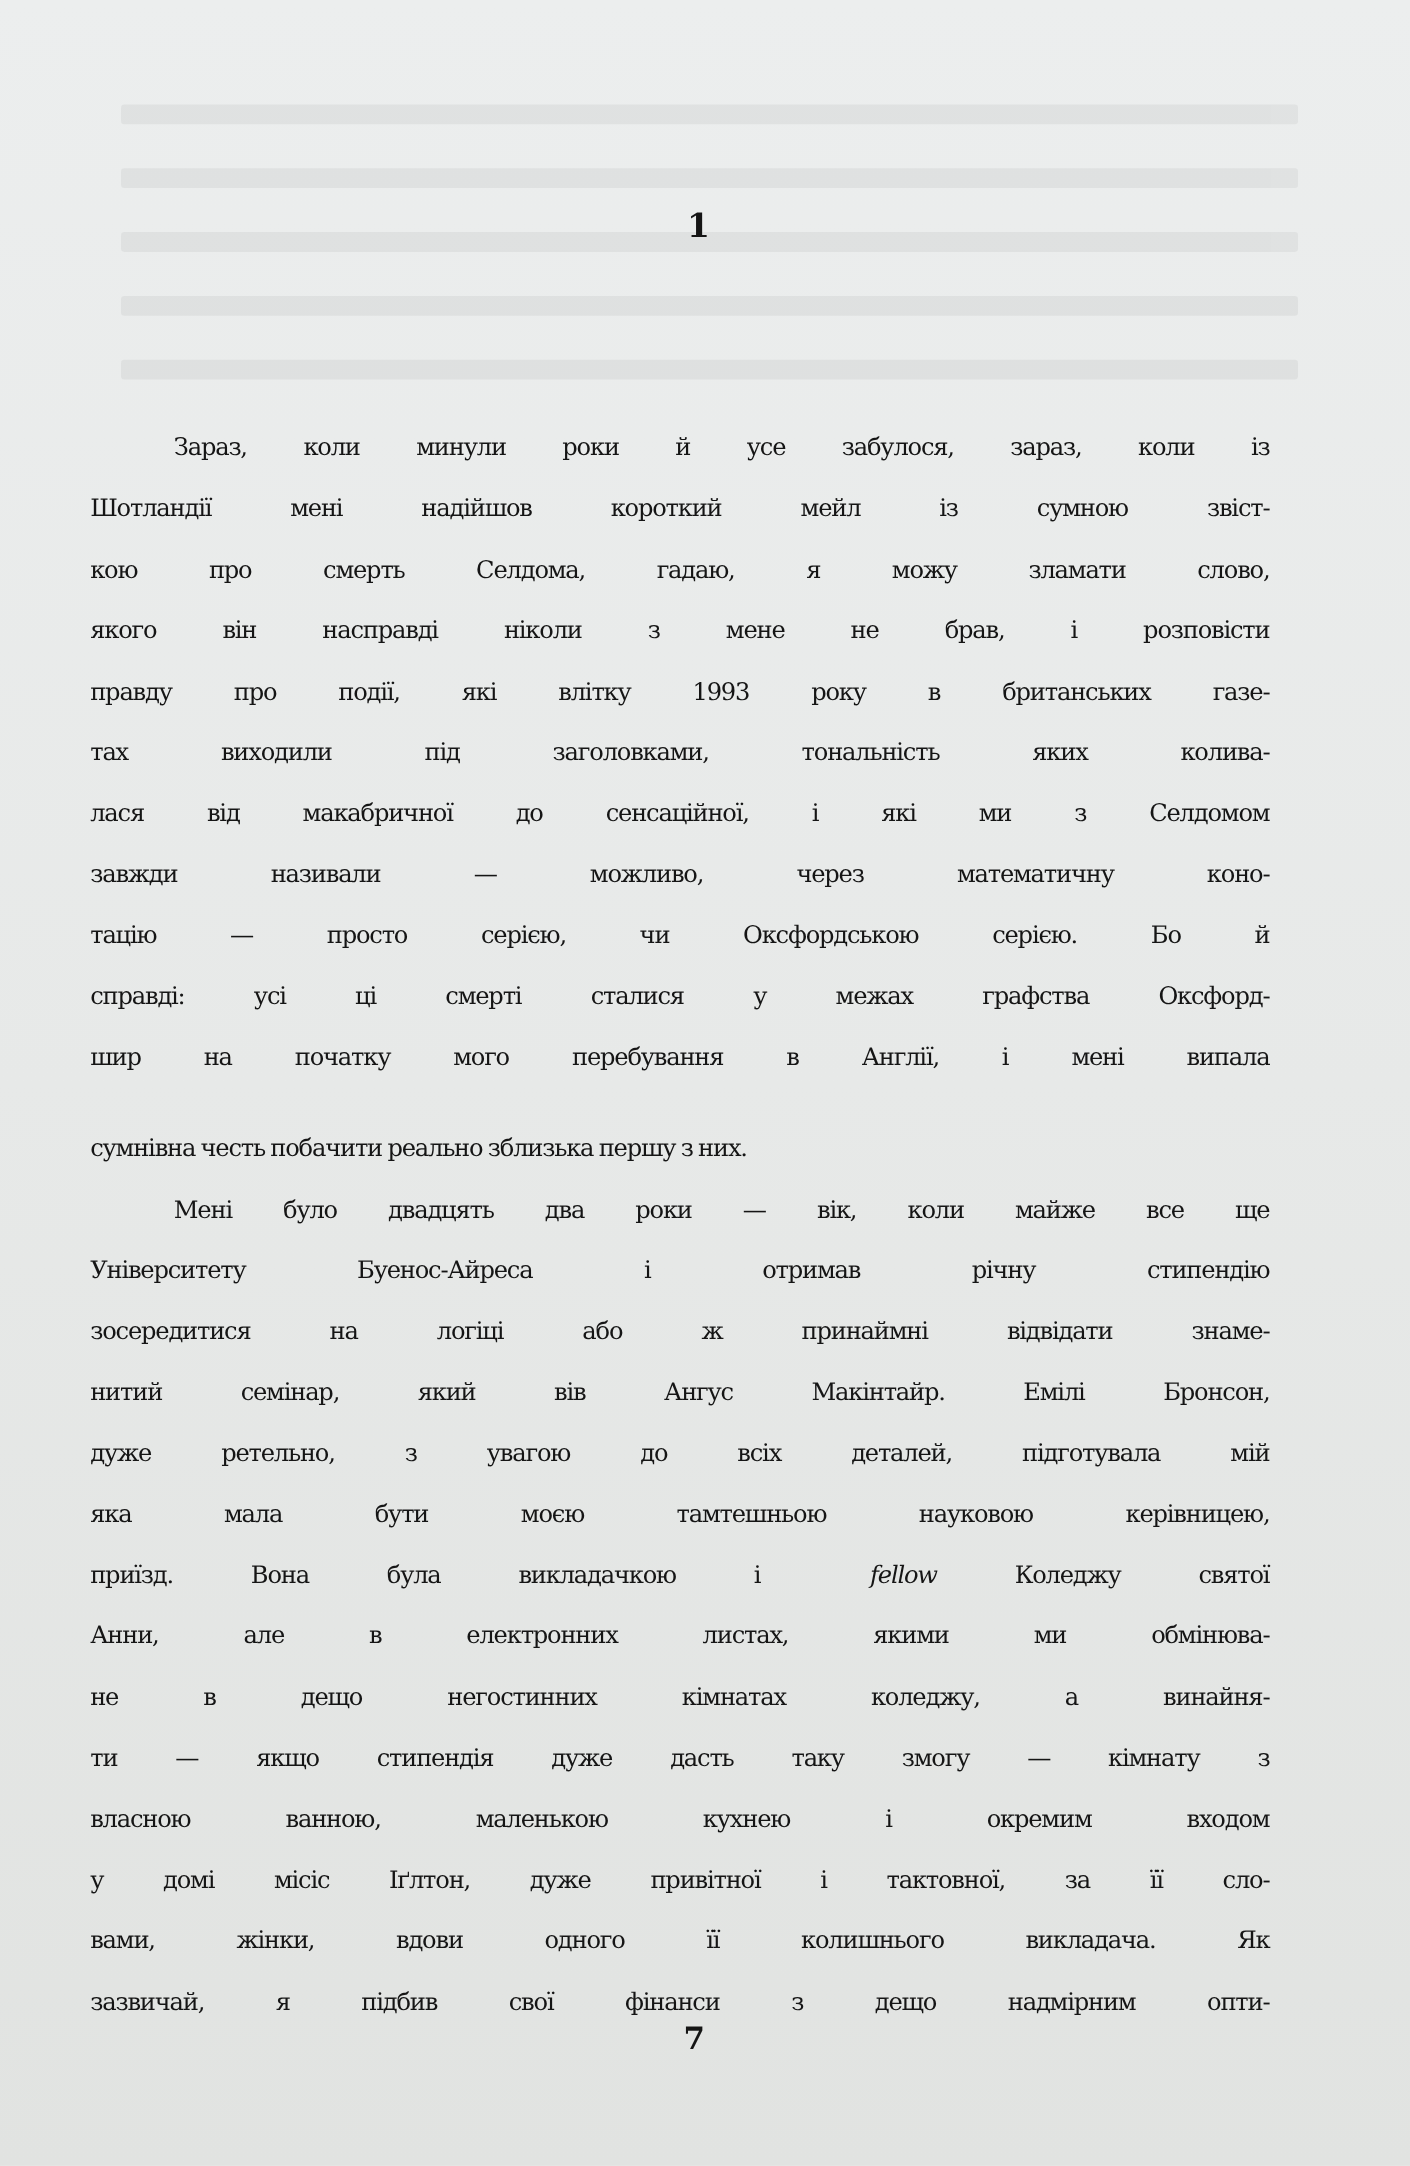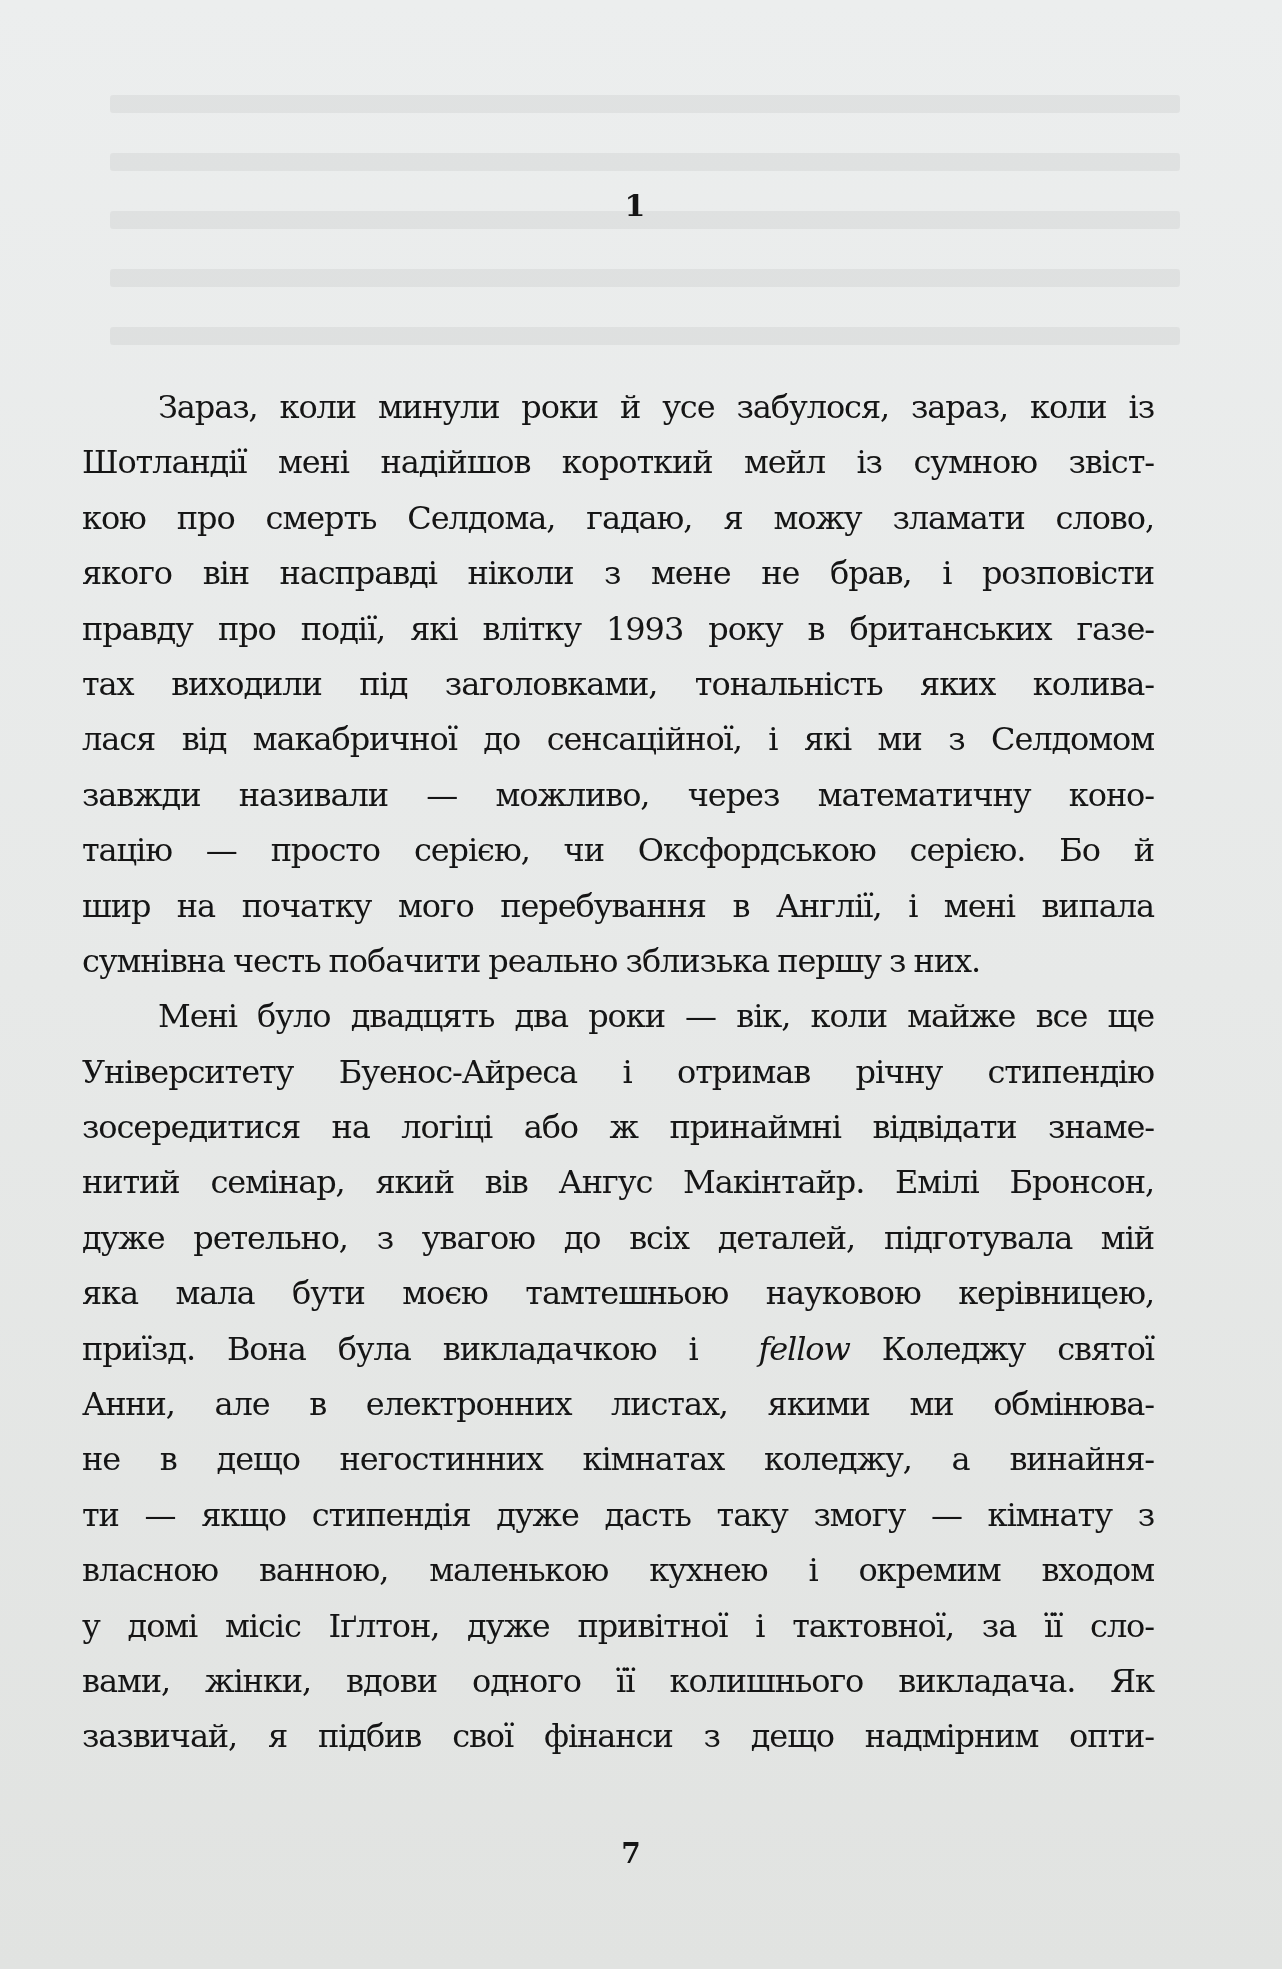--- a/index.html
+++ b/index.html
@@ -43,30 +43,31 @@
     }
     .text-block {
       position: absolute;
       left: 82px;
       top: 380px;
       width: 1072px;
     }
     .line {
       height: 55.4px;
       line-height: 55.4px;
-      font-size: 32px;
+      font-size: 22px;
       white-space: nowrap;
       text-align: justify;
       text-align-last: justify;
       overflow: visible;
       letter-spacing: -1.1px;
       word-spacing: -1px;
     }
     .line.last {
       text-align-last: left;
+      margin-top: 28px;
     }
     .line.indent {
       padding-left: 76px;
     }
     .line em {
       font-style: italic;
       margin-left: 29px;
     }
     .page-number {
       position: absolute;
@@ -96,20 +97,21 @@
 
   <div class="line indent">Зараз, коли минули роки й усе забулося, зараз, коли із</div>
   <div class="line">Шотландії мені надійшов короткий мейл із сумною звіст-</div>
   <div class="line">кою про смерть Селдома, гадаю, я можу зламати слово,</div>
   <div class="line">якого він насправді ніколи з мене не брав, і розповісти</div>
   <div class="line">правду про події, які влітку 1993 року в британських газе-</div>
   <div class="line">тах виходили під заголовками, тональність яких колива-</div>
   <div class="line">лася від макабричної до сенсаційної, і які ми з Селдомом</div>
   <div class="line">завжди називали — можливо, через математичну коно-</div>
   <div class="line">тацію — просто серією, чи Оксфордською серією. Бо й</div>
+  <div class="line">справді: усі ці смерті сталися у межах графства Оксфорд-</div>
   <div class="line">шир на початку мого перебування в Англії, і мені випала</div>
   <div class="line last">сумнівна честь побачити реально зблизька першу з них.</div>
 
   <div class="line indent">Мені було двадцять два роки — вік, коли майже все ще</div>
   <div class="line">Університету Буенос-Айреса і отримав річну стипендію</div>
   <div class="line">зосередитися на логіці або ж принаймні відвідати знаме-</div>
   <div class="line">нитий семінар, який вів Ангус Макінтайр. Емілі Бронсон,</div>
   <div class="line">дуже ретельно, з увагою до всіх деталей, підготувала мій</div>
   <div class="line">яка мала бути моєю тамтешньою науковою керівницею,</div>
   <div class="line"><span>приїзд. Вона була викладачкою і </span><em>fellow</em><span> Коледжу святої</span></div>

